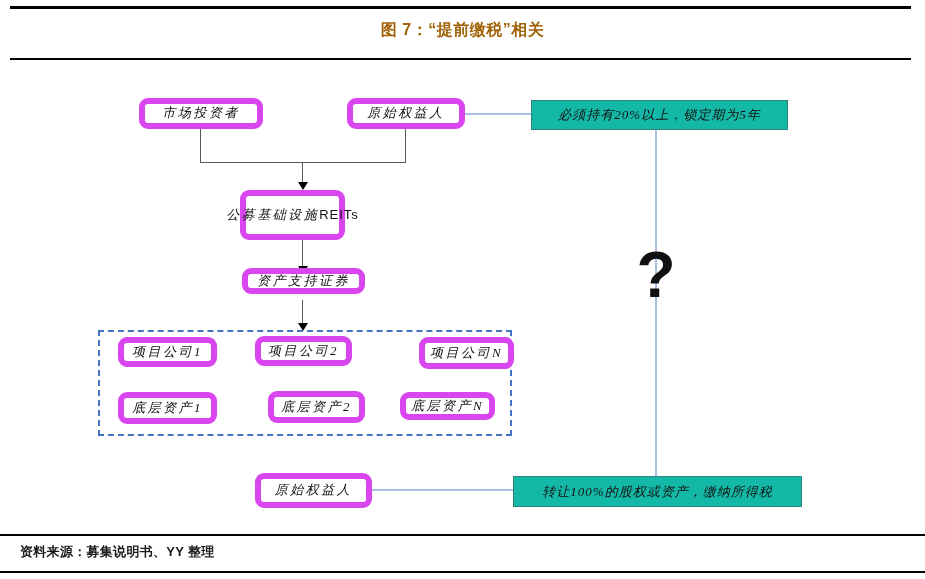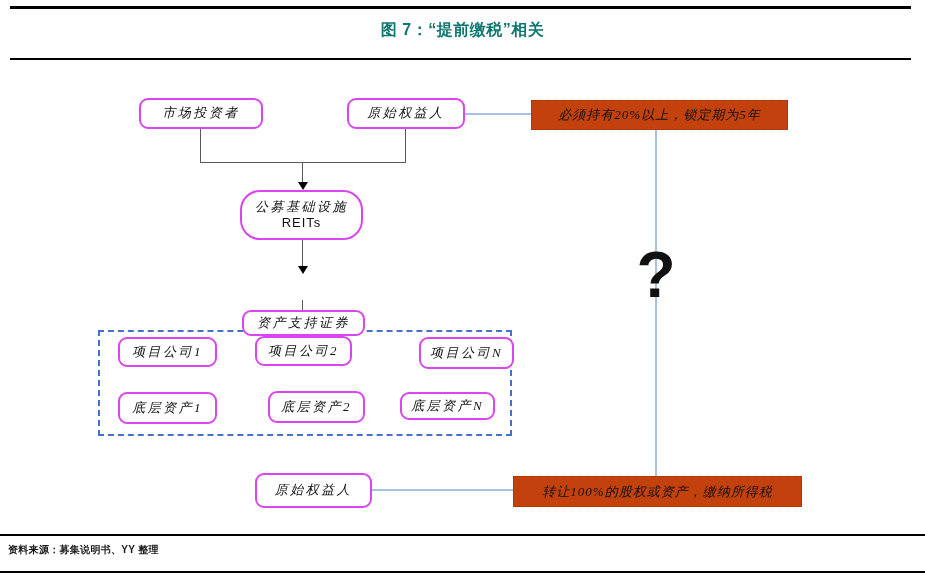--- a/index.html
+++ b/index.html
@@ -3,36 +3,36 @@
 <meta charset="utf-8">
 <style>
   html,body{margin:0;padding:0;background:#fff;}
   #canvas{
     position:relative;width:925px;height:579px;background:#fff;overflow:hidden;
     font-family:"Liberation Sans",sans-serif;color:#111;
   }
   .rule{position:absolute;background:#000;}
   .fig-title{
     position:absolute;top:20px;left:0;width:925px;text-align:center;
-    font-size:16px;font-weight:bold;color:#0f766e;
+    font-size:16px;font-weight:bold;color:#a16207;
     font-family:"Liberation Sans",sans-serif;letter-spacing:.5px;
   }
   
   .node{
     position:absolute;box-sizing:border-box;background:#fff;
-    border:2px solid #d946ef;border-radius:9px;
+    border:6px solid #d946ef;border-radius:9px;
     display:flex;align-items:center;justify-content:center;
     font-family:"Liberation Serif",serif;font-style:italic;
     font-size:13px;color:#111;letter-spacing:2.5px;line-height:1.25;
     z-index:3;text-align:center;white-space:nowrap;
   }
   .node .mono{font-family:Liberation Sans, sans-serif;font-style:normal;letter-spacing:1px;font-size:13px;}
   
   .dotnote{
-    position:absolute;box-sizing:border-box;background:#c2410c;
+    position:absolute;box-sizing:border-box;background:#14b8a6;
     border:1px dotted #4d4d4d;
     display:flex;align-items:center;justify-content:center;
     font-family:"Liberation Serif",serif;font-style:italic;
     font-size:13px;color:#111;letter-spacing:1px;white-space:nowrap;z-index:3;
   }
   .dash-group{
     position:absolute;box-sizing:border-box;
     border:2px dashed #4472c4;background:transparent;z-index:2;
   }
   .conn{position:absolute;background:#595959;z-index:1;}
@@ -40,21 +40,21 @@
   .arrow-down{
     position:absolute;width:0;height:0;z-index:2;
     border-left:5px solid transparent;border-right:5px solid transparent;
     border-top:8px solid #000;
   }
   .qmark{
     position:absolute;z-index:4;font-family:"Liberation Sans",sans-serif;
     font-weight:bold;font-size:64px;line-height:1;color:#111;text-align:center;
   }
   .source-line{
-    position:absolute;left:8px;top:543px;font-size:10px;font-weight:600;
+    position:absolute;left:20px;top:543px;font-size:13px;font-weight:600;
     color:#1a1a1a;font-family:"Liberation Sans",sans-serif;letter-spacing:.3px;
   }
 </style>
 </head>
 <body>
 
 <div id="canvas">
 
   <div class="rule" style="left:10px;top:6px;width:901px;height:3px;"></div>
   <div class="fig-title">图 7：“提前缴税”相关</div>
@@ -80,26 +80,26 @@
   <div class="node" style="left:139px;top:98px;width:124px;height:31px;">
     <span>市场投资者</span>
   </div>
   <div class="node" style="left:347px;top:98px;width:118px;height:31px;">
     <span>原始权益人</span>
   </div>
   <div class="dotnote" style="left:531px;top:100px;width:257px;height:30px;">
     <span>必须持有20%以上，锁定期为5年</span>
   </div>
 
-  <div class="node" style="left:240px;top:190px;width:123px;height:50px;flex-direction:column;border-radius:20px;">
+  <div class="node" style="left:240px;top:190px;width:105px;height:50px;">
     <span>公募基础设施</span>
     <span class="mono">REITs</span>
   </div>
 
-  <div class="node" style="left:242px;top:268px;width:123px;height:26px;margin-top:42px;">
+  <div class="node" style="left:242px;top:268px;width:123px;height:26px;">
     <span>资产支持证券</span>
   </div>
 
   <div class="dash-group" style="left:98px;top:330px;width:414px;height:106px;"></div>
 
   <div class="node" style="left:118px;top:337px;width:99px;height:30px;">
     <span>项目公司1</span>
   </div>
   <div class="node" style="left:255px;top:336px;width:97px;height:30px;">
     <span>项目公司2</span>

